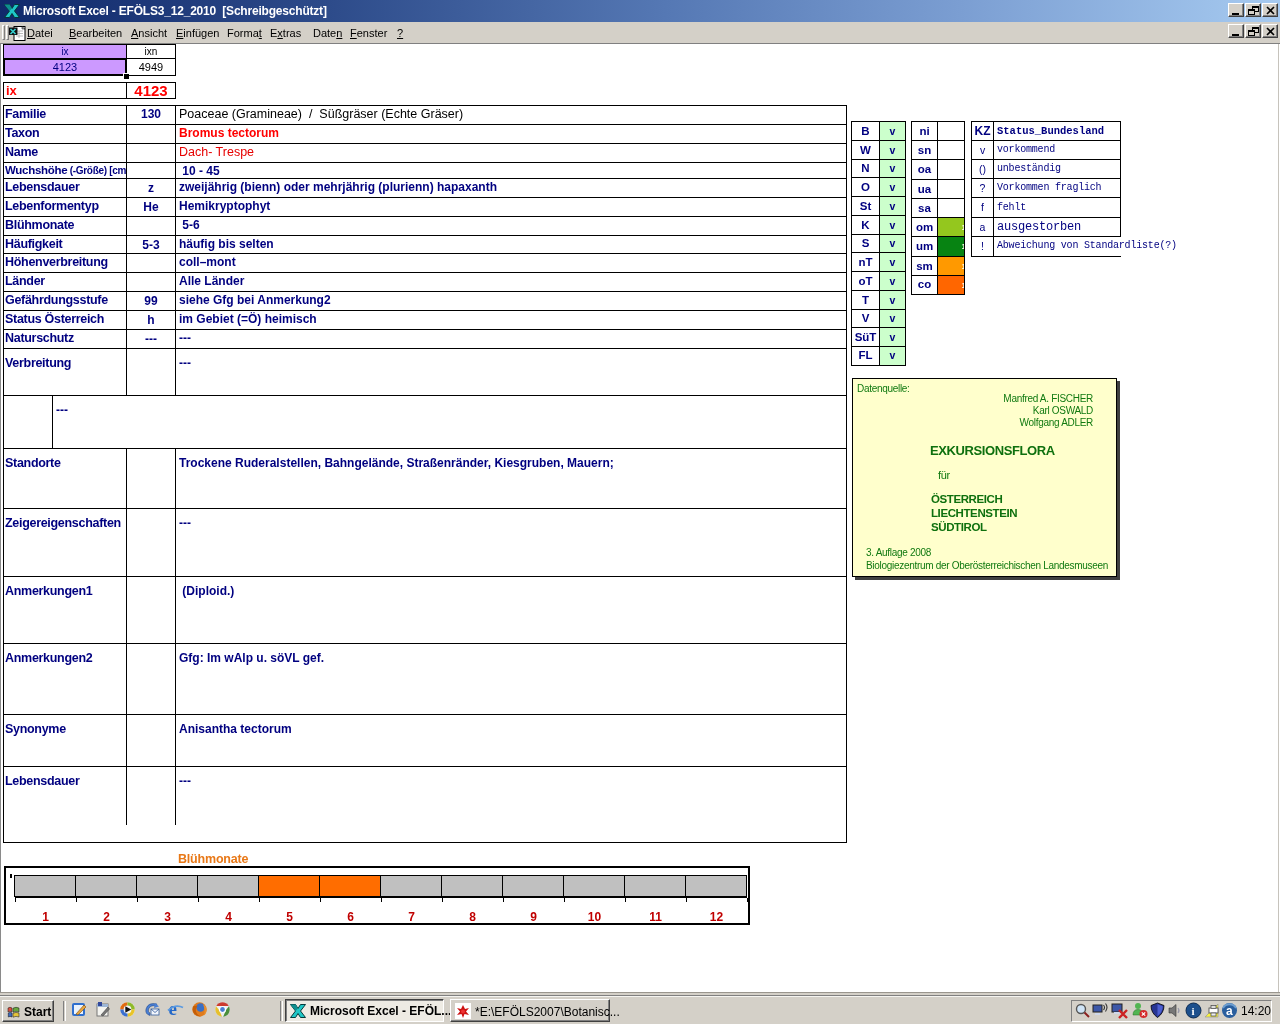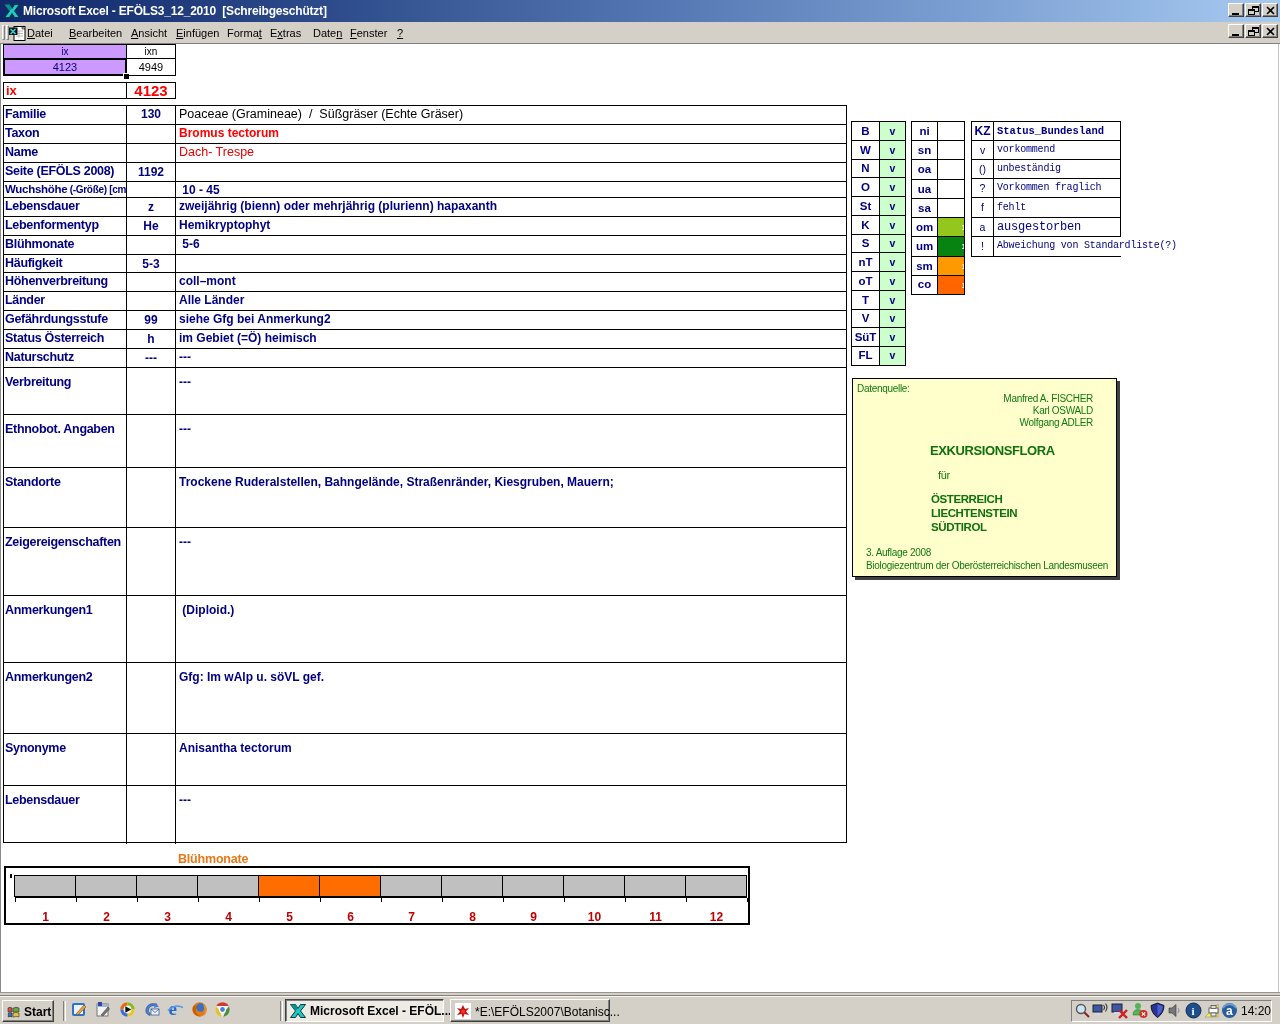--- a/index.html
+++ b/index.html
@@ -143,25 +143,20 @@
   <div class="trow" style="height:19px;line-height:17px">
       <div class="c1">Taxon</div>
       <div class="c2"></div>
       <div class="c3" style="color:#ff0000;font-size:12px">Bromus tectorum</div>
     </div>
   <div class="trow" style="height:19px;line-height:17px">
       <div class="c1">Name</div>
       <div class="c2"></div>
       <div class="c3" style="color:#e60000;font-weight:normal;font-size:12.5px">Dach- Trespe</div>
     </div>
-  <div class="trow" style="height:19px;line-height:17px">
-      <div class="c1">Seite (EFÖLS 2008)</div>
-      <div class="c2" style="line-height:19px">1192</div>
-      <div class="c3"></div>
-    </div>
   <div class="trow" style="height:16px;line-height:14px">
       <div class="c1" style="font-size:11.5px">Wuchshöhe<span style="font-weight:bold;font-size:10px"> (-Größe) [cm]</span></div>
       <div class="c2"></div>
       <div class="c3" style="line-height:16px">&nbsp;10 - 45</div>
     </div>
   <div class="trow" style="height:19px;line-height:17px">
       <div class="c1">Lebensdauer</div>
       <div class="c2" style="line-height:19px">z</div>
       <div class="c3">zweijährig (bienn) oder mehrjährig (plurienn) hapaxanth</div>
     </div>
@@ -171,20 +166,21 @@
       <div class="c3">Hemikryptophyt</div>
     </div>
   <div class="trow" style="height:19px;line-height:17px">
       <div class="c1">Blühmonate</div>
       <div class="c2"></div>
       <div class="c3">&nbsp;5-6</div>
     </div>
   <div class="trow" style="height:18px;line-height:16px">
       <div class="c1">Häufigkeit</div>
       <div class="c2" style="line-height:18px">5-3</div>
+      <div class="c3">häufig bis selten</div>
     </div>
   <div class="trow" style="height:19px;line-height:17px">
       <div class="c1">Höhenverbreitung</div>
       <div class="c2"></div>
       <div class="c3">coll–mont</div>
     </div>
   <div class="trow" style="height:19px;line-height:17px">
       <div class="c1">Länder</div>
       <div class="c2"></div>
       <div class="c3">Alle Länder</div>
@@ -203,21 +199,20 @@
       <div class="c1">Naturschutz</div>
       <div class="c2" style="line-height:19px">---</div>
       <div class="c3">---</div>
     </div>
   <div class="trow" style="height:47px">
       <div class="c1" style="padding-top:7px">Verbreitung</div>
       <div class="c2"></div>
       <div class="c3" style="padding-top:7px">---</div>
     </div>
   <div class="trow" style="height:53px">
-      <div class="c1" style="padding-top:7px">Ethnobot. Angaben</div>
       <div class="c2"></div>
       <div class="c3" style="padding-top:7px">---</div>
     </div>
   <div class="trow" style="height:60px">
       <div class="c1" style="padding-top:7px">Standorte</div>
       <div class="c2"></div>
       <div class="c3" style="padding-top:7px">Trockene Ruderalstellen, Bahngelände, Straßenränder, Kiesgruben, Mauern;</div>
     </div>
   <div class="trow" style="height:68px">
       <div class="c1" style="padding-top:7px">Zeigereigenschaften</div>

